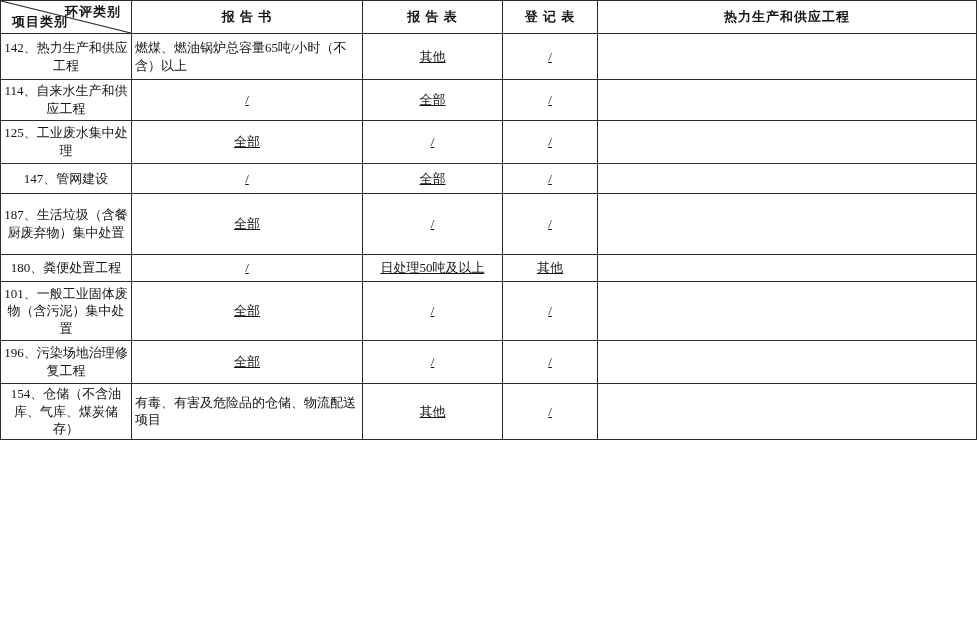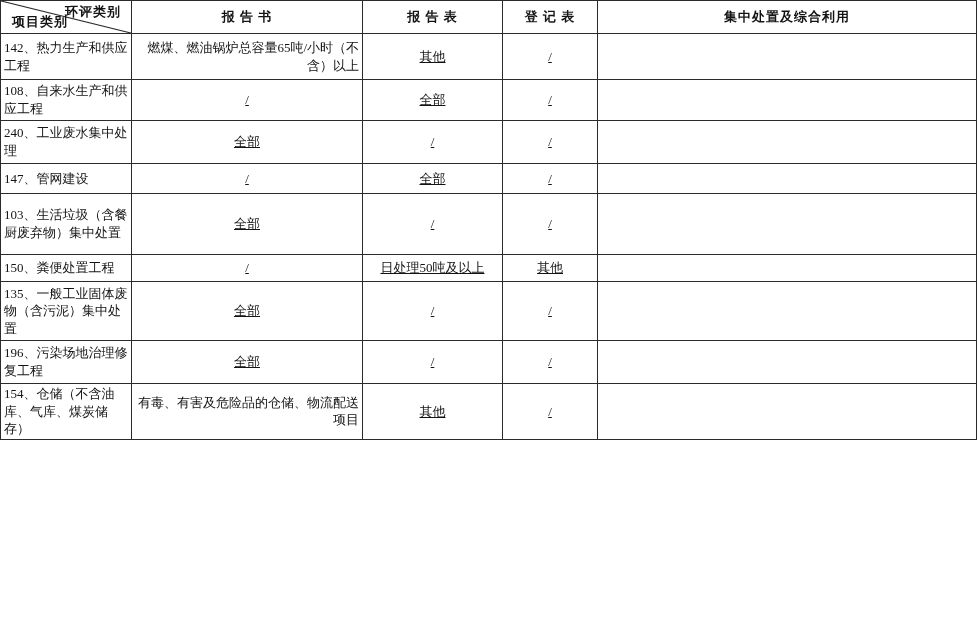--- a/index.html
+++ b/index.html
@@ -27,28 +27,28 @@
     box-sizing: border-box;
   }
   table.eia th {
     font-weight: bold;
     text-align: center;
     letter-spacing: 1px;
     font-family: Liberation Serif, serif;
   }
   th.sensitive-h { letter-spacing: 0.5px; }
   td.cat {
-    text-align: left;
+    text-align: center;
     padding-left: 3px;
     padding-right: 3px;
     margin-left: 38px;
   }
   td.val { text-align: center; text-decoration: underline; }
   td.wrapleft {
-    text-align: right;
+    text-align: left;
     padding-left: 5px;
     padding-right: 4px;
   }
   td.empty { padding: 0; }
   th.diag {
     position: relative;
     padding: 0;
     letter-spacing: 0;
   }
   th.diag svg.diagline {
@@ -86,67 +86,67 @@
     <th class="diag">
       <svg class="diagline" viewBox="0 0 100 100" preserveAspectRatio="none">
             <line x1="0" y1="0" x2="100" y2="100" stroke="#2b2b2b" stroke-width="1.2" vector-effect="non-scaling-stroke"></line>
           </svg>
       <span class="corner-top">环评类别</span>
       <span class="corner-bottom">项目类别</span>
     </th>
     <th>报 告 书</th>
     <th>报 告 表</th>
     <th>登 记 表</th>
-    <th class="sensitive-h">集中处置及综合利用</th>
+    <th class="sensitive-h">热力生产和供应工程</th>
   </tr>
 
   <tr style="height:46px">
     <td class="cat">142、热力生产和供应工程</td>
     <td class="wrapleft">燃煤、燃油锅炉总容量65吨/小时（不含）以上</td>
     <td class="val">其他</td>
     <td class="val">/</td>
     <td class="empty"></td>
   </tr>
   <tr style="height:41px">
-    <td class="cat">108、自来水生产和供应工程</td>
+    <td class="cat">114、自来水生产和供应工程</td>
     <td class="val">/</td>
     <td class="val">全部</td>
     <td class="val">/</td>
     <td class="empty"></td>
   </tr>
   <tr style="height:43px">
-    <td class="cat">240、工业废水集中处理</td>
+    <td class="cat">125、工业废水集中处理</td>
     <td class="val">全部</td>
     <td class="val">/</td>
     <td class="val">/</td>
     <td class="empty"></td>
   </tr>
   <tr style="height:30px">
     <td class="cat">147、管网建设</td>
     <td class="val">/</td>
     <td class="val">全部</td>
     <td class="val">/</td>
     <td class="empty"></td>
   </tr>
   <tr style="height:61px">
-    <td class="cat">103、生活垃圾（含餐厨废弃物）集中处置</td>
+    <td class="cat">187、生活垃圾（含餐厨废弃物）集中处置</td>
     <td class="val">全部</td>
     <td class="val">/</td>
     <td class="val">/</td>
     <td class="empty"></td>
   </tr>
   <tr style="height:27px">
-    <td class="cat">150、粪便处置工程</td>
+    <td class="cat">180、粪便处置工程</td>
     <td class="val">/</td>
     <td class="val">日处理50吨及以上</td>
     <td class="val">其他</td>
     <td class="empty"></td>
   </tr>
   <tr style="height:59px">
-    <td class="cat">135、一般工业固体废物（含污泥）集中处置</td>
+    <td class="cat">101、一般工业固体废物（含污泥）集中处置</td>
     <td class="val">全部</td>
     <td class="val">/</td>
     <td class="val">/</td>
     <td class="empty"></td>
   </tr>
   <tr style="height:43px">
     <td class="cat">196、污染场地治理修复工程</td>
     <td class="val">全部</td>
     <td class="val">/</td>
     <td class="val">/</td>

